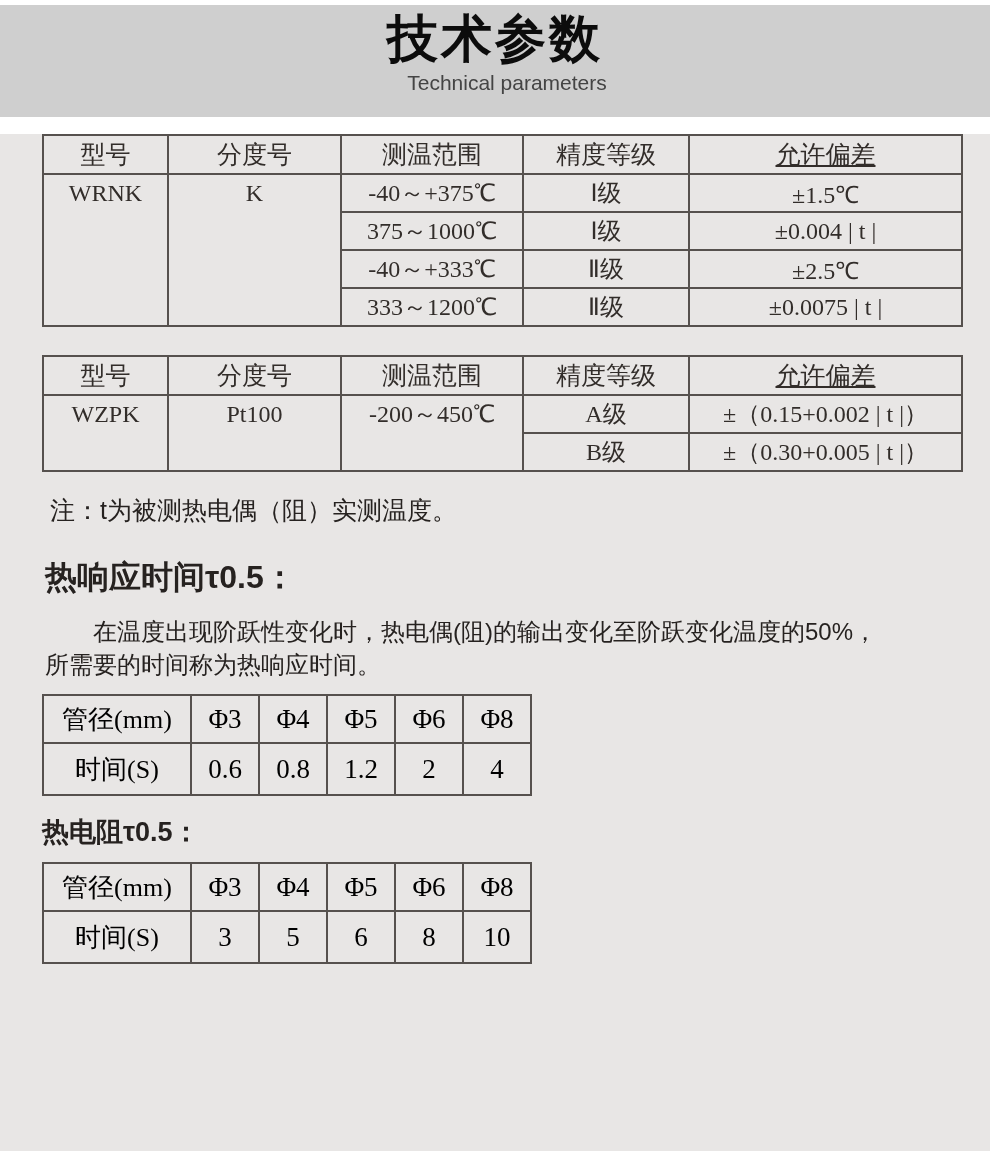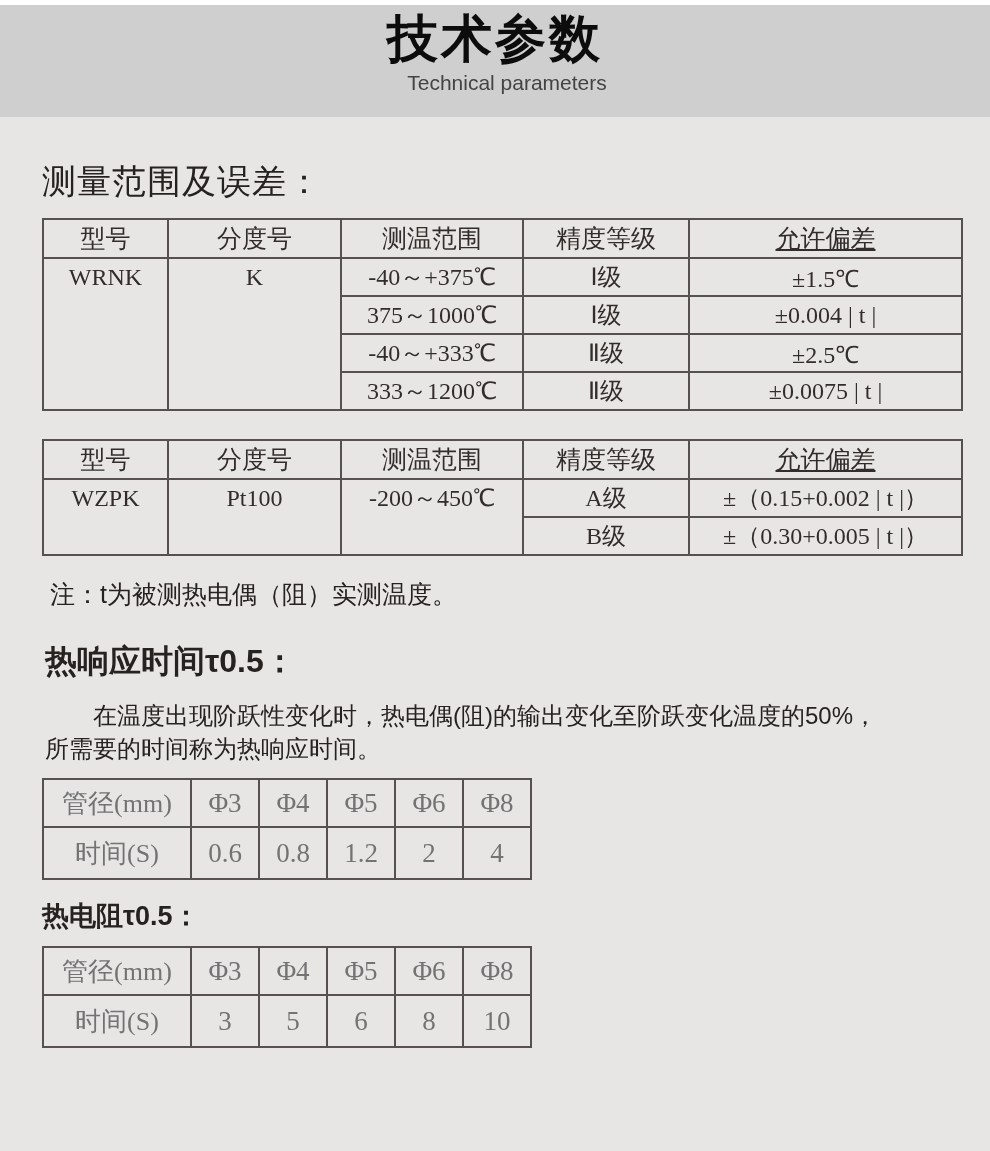--- a/index.html
+++ b/index.html
@@ -90,40 +90,39 @@
   .sub-heading.rtd { }
   .small-table {
     width: 477px;
     margin-top: 13px;
     font-family: "Liberation Serif", serif;
   }
   .small-table td {
     border: 2px solid #56514e;
     text-align: center;
     padding: 0;
-    color: #737373;
+    color: #000000;
     font-size: 27px;
   }
   .small-table tr:first-child td { height: 46px; }
   .small-table tr:last-child  td { height: 50px; }
   .small-table .lab { width: 146px; font-size: 26px; }
   .small-table .v { width: 66px; margin-left: 28px; }
   .small-table.rtd-table { margin-top: 16px; }
 </style>
 </head>
 <body>
 
 <div class="banner">
   <div class="banner-title">技术参数</div>
   <div class="banner-subtitle">Technical parameters</div>
 </div>
 
 <div class="content">
 
-  <h2 class="sec-heading">测量范围及误差：</h2>
 
   <table class="big-table">
     <thead>
       <tr>
         <th class="col-model">型号</th>
         <th class="col-grad">分度号</th>
         <th class="col-range">测温范围</th>
         <th class="col-grade">精度等级</th>
         <th class="col-dev">允许偏差</th>
       </tr>

